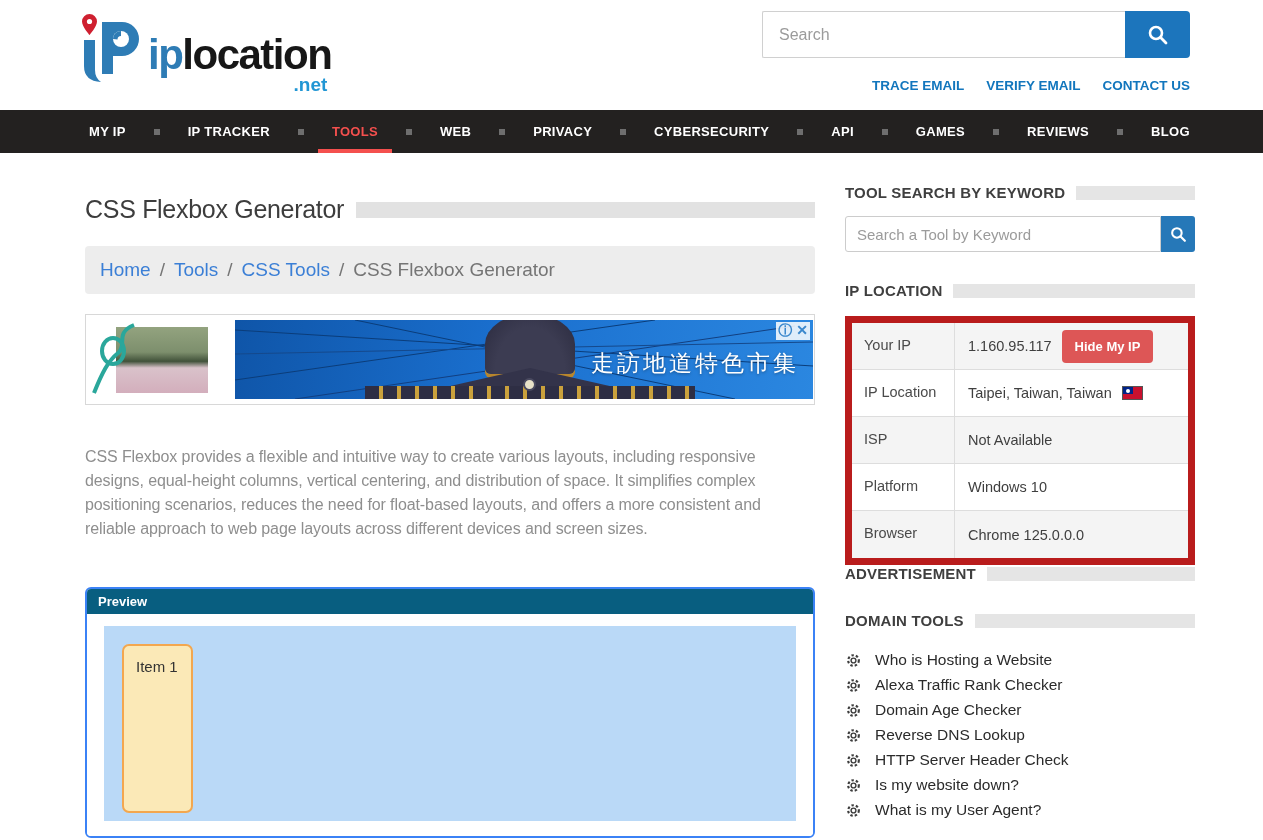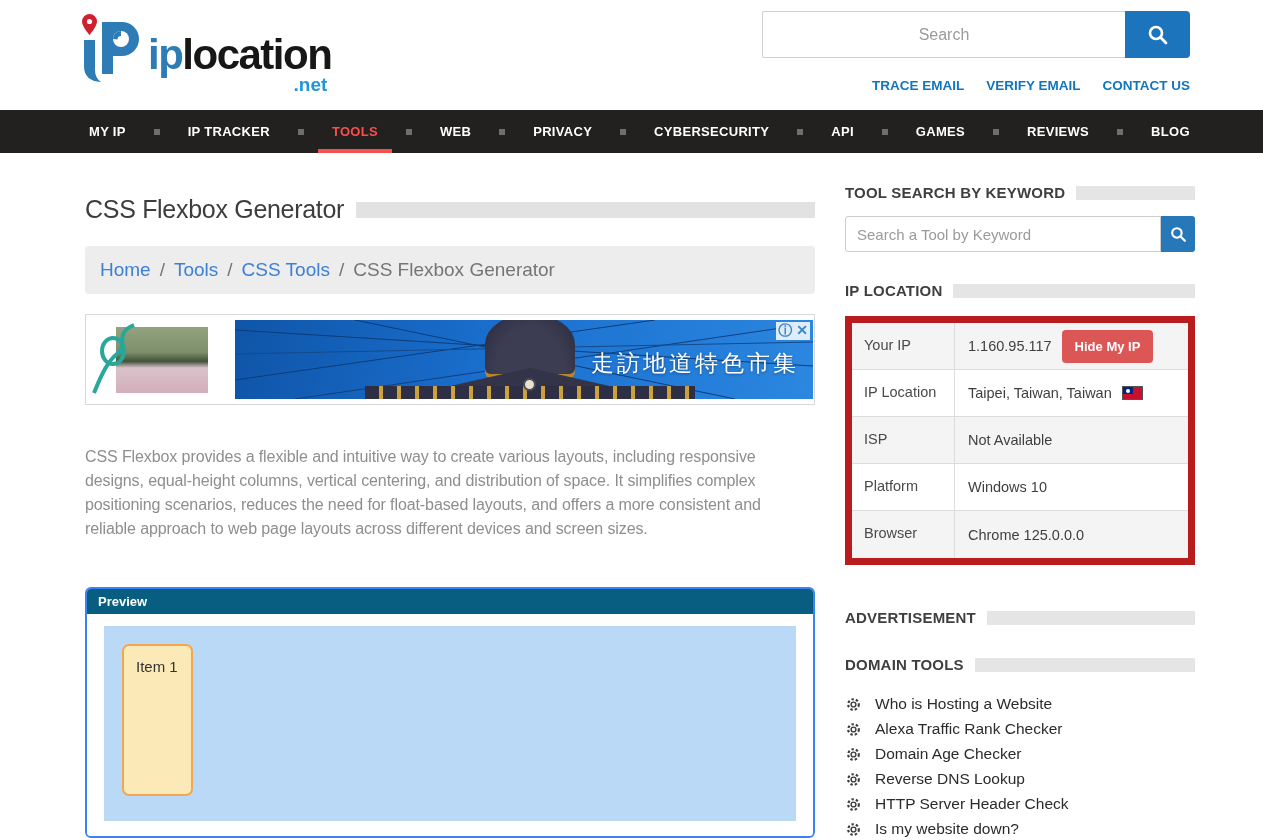--- a/index.html
+++ b/index.html
@@ -11,21 +11,21 @@
     padding:0 73px 0 80px; background:#fff; }
   .logo { display:flex; align-items:flex-start; padding-top:12px; cursor:pointer; }
   .logo-text { font-size:42px; font-weight:700; letter-spacing:-1.5px; line-height:1;
     margin-top:22px; margin-left:2px; }
   .logo-ip { color:#2e7cb5; } .logo-loc { color:#171717; }
   .logo-net { display:block; text-align:right; font-size:19px; font-weight:700;
     color:#2196d4; letter-spacing:0; margin-top:-2px; padding-right:4px; }
   .header-right { display:flex; flex-direction:column; align-items:flex-end; padding-top:11px; }
   .search-form { display:flex; width:428px; height:47px; }
   .search-input { flex:1; border:1px solid #d0d0d0; border-right:none; border-radius:2px 0 0 2px;
-    padding:0 16px; font-size:16px; color:#444; outline:none;text-align:center; }
+    padding:0 16px; font-size:16px; color:#444; outline:none; }
   .search-input::placeholder { color:#9b9b9b; }
   .search-btn { width:65px; background:#1c75bc; border:none; border-radius:0 4px 4px 0;
     cursor:pointer; display:flex; align-items:center; justify-content:center; }
   .top-links { display:flex; gap:22px; margin-top:20px; }
   .top-links a { color:#1276bd; font-size:13.5px; font-weight:700; text-decoration:none; }
 
   
   .main-nav { height:43px; background:#232120; display:flex; align-items:stretch;
     padding-left:85px; }
   .nav-item { position:relative; display:flex; align-items:center; color:#ffffff;
@@ -77,21 +77,21 @@
   .ad-badges span { color:#3a87cc; font-size:14px; font-weight:700; cursor:pointer; }
 
   .description { margin-top:40px; width:710px; font-size:16px; line-height:24px;
     color:#8e8e8e; letter-spacing:-.1px; }
 
   .preview-panel { margin-top:46px; border:2px solid #3b82f6; border-radius:6px; overflow:hidden; }
   .preview-header { background:#085e80; color:#fff; font-size:13px; font-weight:700;
     padding:5px 11px; }
   .preview-body { background:#fff; padding:12px 17px 15px; }
   .flex-container { background:#bad9f7; height:195px; padding:18px; display:flex; }
-  .flex-item { width:71px; height:152px; background:#fbe9b7; border:2px solid #f3a74f;
+  .flex-item { width:71px; height:169px; background:#fbe9b7; border:2px solid #f3a74f;
     border-radius:7px; padding:12px 0 0 12px; font-size:15px; color:#333; cursor:pointer; }
   .next-section-peek { height:7px; background:#e9e9e9; margin-top:2px; }
 
   
   .side-col { padding-top:31px; }
   .side-heading { display:flex; align-items:center; font-size:15px; font-weight:700;
     color:#3f3f3f; letter-spacing:.2px; }
   .side-heading .hbar { flex:1; height:14px; background:#e5e5e5; margin-left:11px; }
 
   .tool-search-form { display:flex; margin-top:15px; height:36px;border-radius:7px; }
@@ -113,21 +113,21 @@
     color:#3f3f3f; }
   .hide-ip-btn { background:#dd5656; color:#fff; border:none; border-radius:4px;
     font-size:13px; font-weight:700; padding:9px 13px; cursor:pointer; }
   .tw-flag { position:relative; width:21px; height:14px; background:#c8102e;
     border:1px solid #555; display:inline-block; }
   .tw-flag::before { content:""; position:absolute; left:0; top:0; width:10px; height:6.5px;
     background:#002387; }
   .tw-flag::after { content:""; position:absolute; left:3px; top:1.5px; width:4px; height:4px;
     border-radius:50%; background:#fff; }
 
-  .ads-heading { margin-top:44px; }
+  .ads-heading { }
   .domain-heading { margin-top:30px; }
   .tool-list { list-style:none; margin-top:22px; }
   .tool-list li { display:flex; align-items:center; gap:13px; margin-bottom:7px; cursor:pointer; }
   .gear { width:17px; height:17px; color:#3d3d3d; flex:0 0 17px; }
   .tool-list a { color:#2b2b2b; font-size:15.5px; text-decoration:none; }
 </style>
 </head>
 <body>
 
 <svg width="0" height="0" style="position:absolute">

